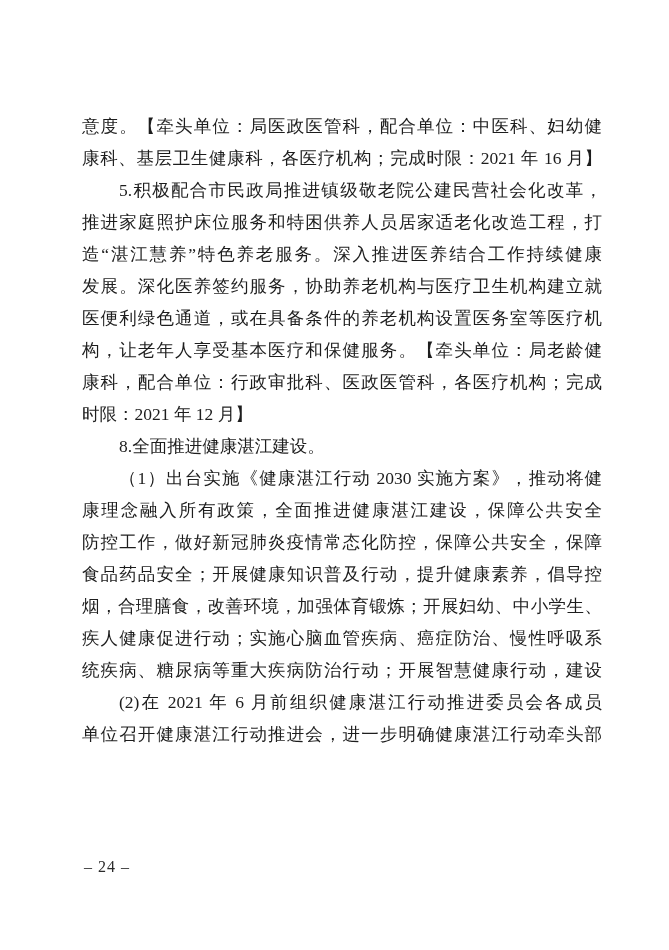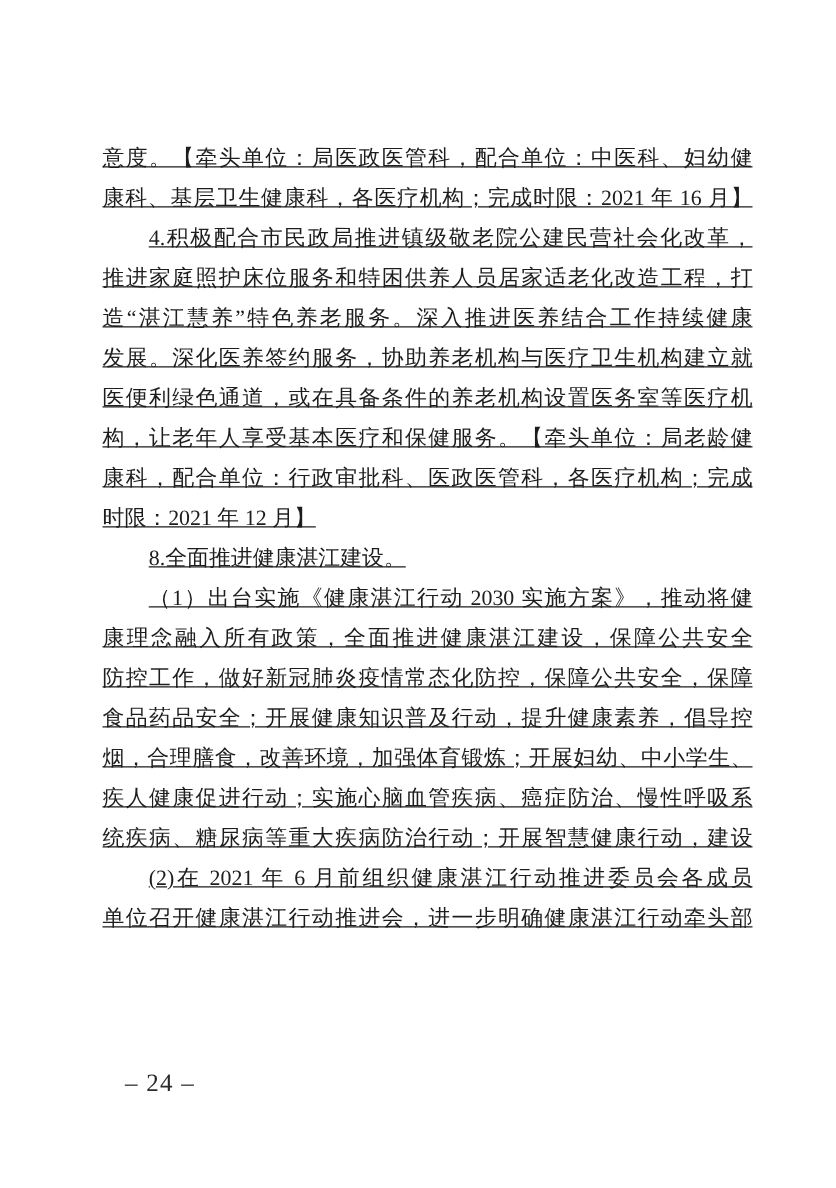--- a/index.html
+++ b/index.html
@@ -23,49 +23,48 @@
     width: 520px;
   }
   .line {
     height: 32px;
     line-height: 32px;
     font-size: 17.5px;
     color: #1d1d1d;
     text-align: left;
     white-space: nowrap;
     overflow: visible;
-    text-decoration: underline;
   }
   .line.just {
     white-space: normal;
     text-align: justify;
     text-align-last: justify;
   }
   .line.indent {
     text-indent: 37px;
   }
   .footer {
     position: absolute;
-    left: 100px;
+    left: 84px;
     top: 856px;
-    font-size: 20px;
+    font-size: 16px;
     line-height: 22px;
     color: #2b2b2b;
     letter-spacing: 1px;
     text-align: right;
   }
 </style>
 </head>
 <body>
 
 <div class="page">
   <div class="text-block">
     <div class="line just">意度。【牵头单位：局医政医管科，配合单位：中医科、妇幼健</div>
     <div class="line just">康科、基层卫生健康科，各医疗机构；完成时限：2021 年 16 月】</div>
-    <div class="line just indent">4.积极配合市民政局推进镇级敬老院公建民营社会化改革，</div>
+    <div class="line just indent">5.积极配合市民政局推进镇级敬老院公建民营社会化改革，</div>
     <div class="line just">推进家庭照护床位服务和特困供养人员居家适老化改造工程，打</div>
     <div class="line just">造“湛江慧养”特色养老服务。深入推进医养结合工作持续健康</div>
     <div class="line just">发展。深化医养签约服务，协助养老机构与医疗卫生机构建立就</div>
     <div class="line just">医便利绿色通道，或在具备条件的养老机构设置医务室等医疗机</div>
     <div class="line just">构，让老年人享受基本医疗和保健服务。【牵头单位：局老龄健</div>
     <div class="line just">康科，配合单位：行政审批科、医政医管科，各医疗机构；完成</div>
     <div class="line">时限：2021 年 12 月】</div>
     <div class="line indent">8.全面推进健康湛江建设。</div>
     <div class="line just indent">（1）出台实施《健康湛江行动 2030 实施方案》，推动将健</div>
     <div class="line just">康理念融入所有政策，全面推进健康湛江建设，保障公共安全</div>

